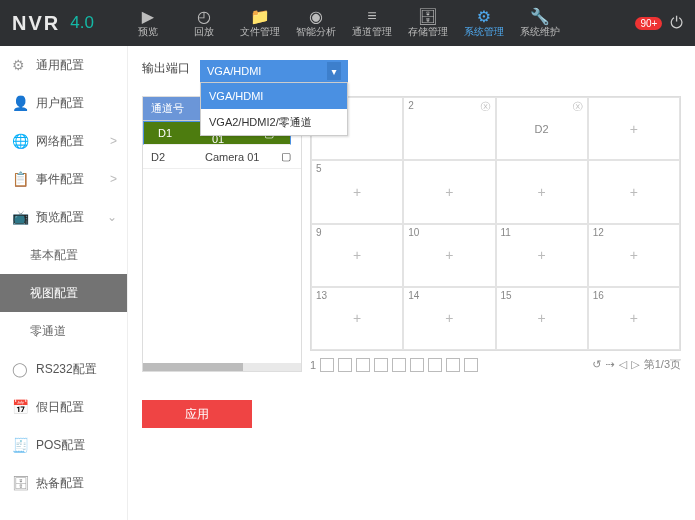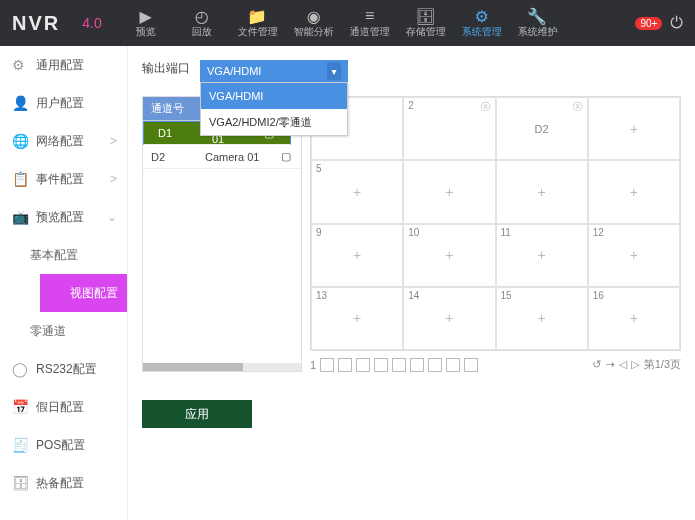--- a/index.html
+++ b/index.html
@@ -1,32 +1,32 @@
 <!DOCTYPE html>
 <html><head>
 <meta charset="utf-8">
 <style>
 * { margin: 0; padding: 0; box-sizing: border-box; font-family: "Microsoft YaHei", Arial, sans-serif; }
 body { width: 695px; height: 520px; overflow: hidden; background: #fff; }
 .topbar { height: 46px; background: #2e3033; display: flex; align-items: center; padding: 0 12px; color: #e9e9e9; }
-.logo { font-size: 20px; font-weight: bold; letter-spacing: 2px; margin-right: 20px; }
-.logo-ver { font-size: 14px; color: #ec4899; margin-left: 2px; margin-right: 22px; }
+.logo { font-size: 20px; font-weight: bold; letter-spacing: 2px; margin-right: 8px; }
+.logo-ver { font-size: 17px; color: #14b8a6; margin-left: 2px; margin-right: 32px; }
 .topnav { display: flex; gap: 12px; flex: 1; }
 .topnav-item { display: flex; flex-direction: column; align-items: center; font-size: 10px; color: #bcbcbc; cursor: pointer; min-width: 44px; }
 .topnav-item.active { color: #4fa9ef; }
 .topnav-item .ic { font-size: 16px; height: 18px; }
 .topright { display: flex; gap: 8px; align-items: center; }
 .badge { background: #e33; color:#fff; border-radius: 8px; font-size: 10px; padding: 1px 5px; margin-left: 34px; }
 .layout { display: flex; height: calc(520px - 46px); }
 .sidebar { width: 128px; border-right: 1px solid #eee; overflow-y: auto; }
 .side-item { display: flex; align-items: center; height: 38px; font-size: 12px; color: #555; padding-left: 12px; cursor: pointer; gap: 8px; }
 .side-item .sic { width: 16px; color: #999; font-size: 14px; }
 .side-item .chev { margin-left: auto; margin-right: 10px; color: #bbb; }
 .side-item.sub { padding-left: 30px; font-size: 12px; color: #666; }
-.side-item.active { background: #d946ef; color: #fff; margin-left: 40px; }
+.side-item.active { background: #737373; color: #fff; }
 .main { flex: 1; padding: 14px 14px 10px 14px; position: relative; }
 .row-label { font-size: 12px; color: #444; display: flex; align-items: flex-start; gap: 10px; margin-bottom: 14px; }
 .sel-wrap { position: relative; }
 .sel { width: 148px; height: 22px; border: 1px solid #4a90e2; background: #4a90e2; color: #fff; font-size: 11px; display: flex; align-items: center; padding: 0 6px; justify-content: space-between; cursor: pointer; }
 .sel .caret { width: 14px; height: 18px; background: #3d7fcc; display:flex;align-items:center;justify-content:center;font-size:10px; }
 .dd { position: absolute; top: 22px; left: 0; width: 148px; background: #fff; border: 1px solid #ccc; z-index: 9; box-shadow: 1px 1px 2px rgba(0,0,0,.15); }
 .dd-it { height: 26px; font-size: 11px; display:flex;align-items:center; padding: 0 8px; color:#333; cursor:pointer; }
 .dd-it.sel-row { background: #4a90e2; color: #fff; }
 .content { display: flex; gap: 8px; }
 .chanlist { width: 160px; border: 1px solid #ddd; }
@@ -44,21 +44,21 @@
 .ch-scroll-thumb { height: 8px; width: 100px; background: #bcbcbc; }
 .vgrid { flex: 1; display: grid; grid-template-columns: repeat(4,1fr); grid-template-rows: repeat(4,1fr); height: 276px; border: 1px solid #ddd; }
 .cell { border: 1px solid #e3e3e3; position: relative; cursor: pointer; }
 .cell .num { position:absolute; top: 2px; left: 4px; font-size: 10px; color:#888; }
 .cell .close { position:absolute; top: 2px; right: 4px; font-size: 10px; color:#bbb; }
 .cell .plus { position:absolute; top:50%; left:50%; transform:translate(-50%,-50%); color:#bbb; font-size:14px; }
 .cell .txt { position:absolute; top:50%; left:50%; transform:translate(-50%,-50%); color:#888; font-size:11px; }
 .tool-row { display:flex; align-items:center; gap:4px; margin-top: 6px; font-size:11px; color:#888; }
 .tool-row .sq { width:14px; height:14px; border:1px solid #bbb; display:inline-block; cursor:pointer; }
 .tool-row .spacer { flex:1; }
-.apply-btn { margin-top: 28px; width: 110px; height: 28px; background:#14532d; color:#fff; font-size:12px; border:none; cursor:pointer; display:flex;align-items:center;justify-content:center; }
+.apply-btn { margin-top: 28px; width: 110px; height: 28px; background:#ef4444; color:#fff; font-size:12px; border:none; cursor:pointer; display:flex;align-items:center;justify-content:center; }
 </style>
 </head>
 <body>
 
 <div class="topbar">
   <span class="logo">NVR</span>
   <span class="logo-ver">4.0</span>
   <div class="topnav" id="topnav">
       <div class="topnav-item">
         <span class="ic">▶</span>

